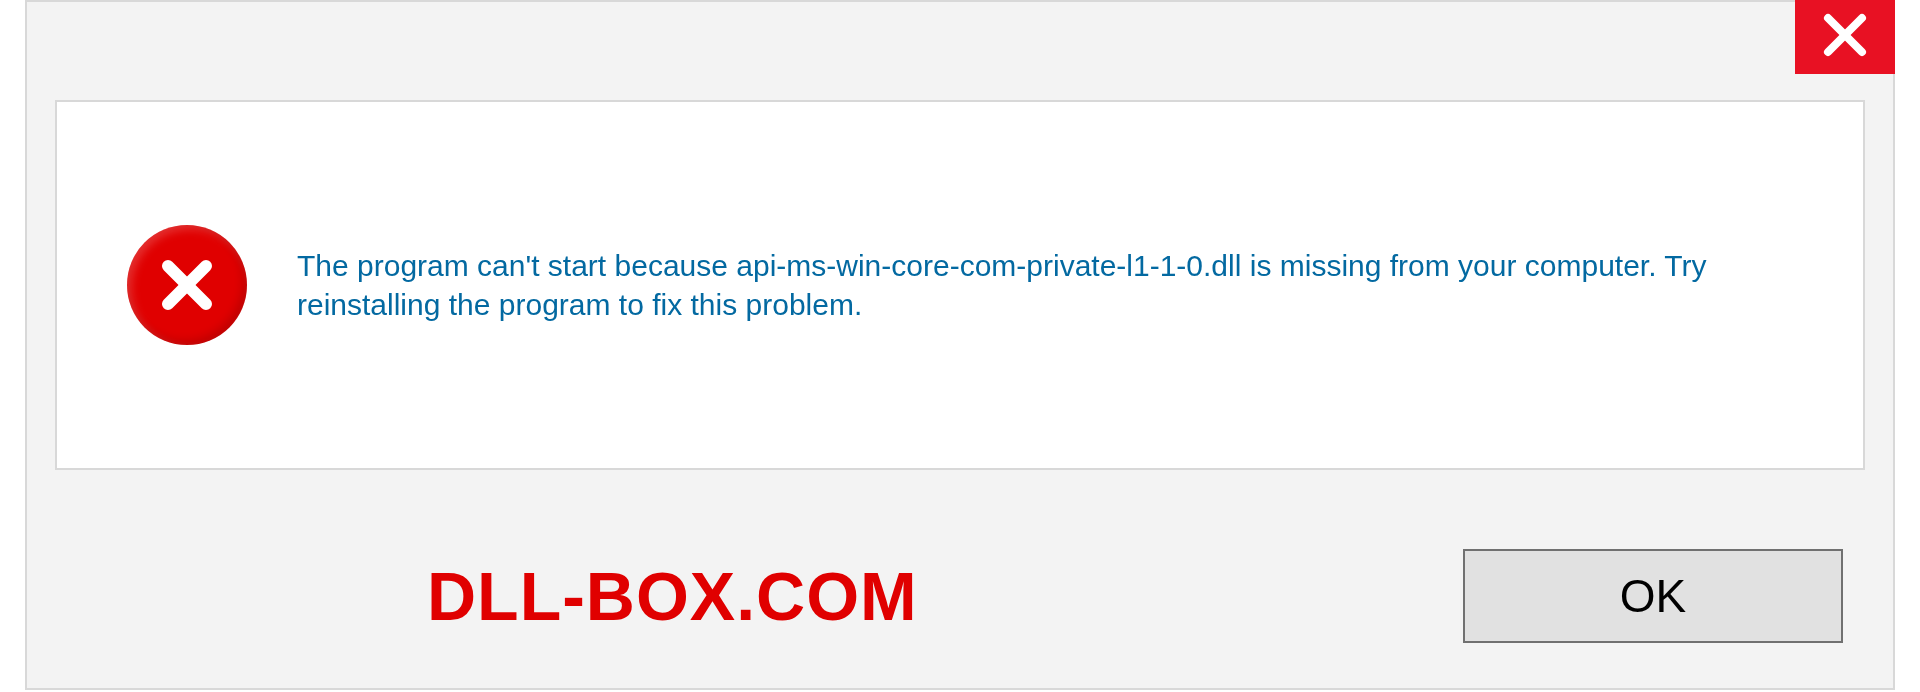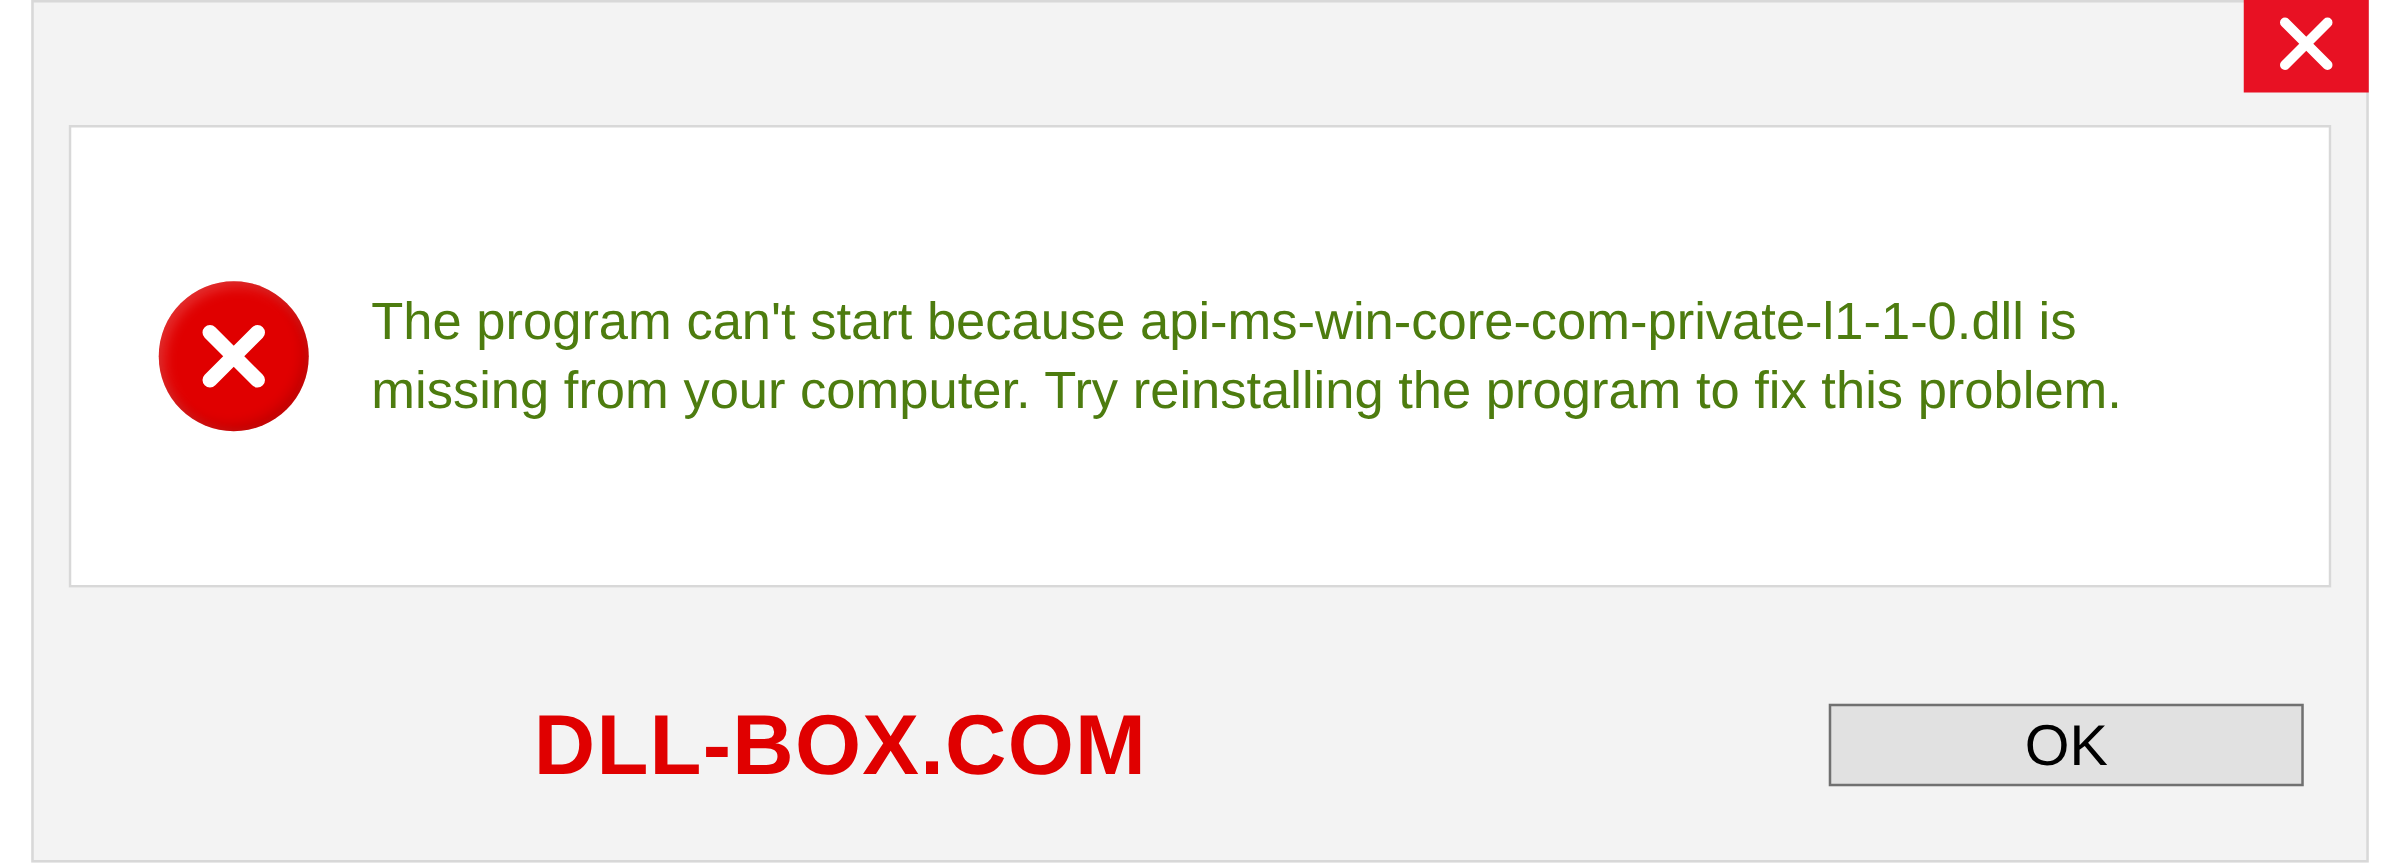--- a/index.html
+++ b/index.html
@@ -77,22 +77,22 @@
       display: flex;
       align-items: center;
       justify-content: center;
       box-shadow: inset -4px -4px 10px rgba(0,0,0,0.15), inset 4px 4px 10px rgba(255,255,255,0.2);
     }
     .error-circle svg {
       width: 62px;
       height: 62px;
     }
     .message {
-      font-size: 42px;
-      color: #4d7c0f;
+      font-size: 30px;
+      color: #0369a1;
       line-height: 1.3;
       font-weight: 400;
     }
     .footer {
       position: absolute;
       bottom: 0;
       left: 0;
       right: 0;
       height: 180px;
       display: flex;
@@ -102,21 +102,21 @@
     }
     .watermark {
       font-size: 68px;
       font-weight: 800;
       color: #e00000;
       letter-spacing: 1px;
       font-family: Arial, sans-serif;
     }
     .ok-btn {
       width: 380px;
-      height: 66px;
+      height: 94px;
       background: #e1e1e1;
       border: 2px solid #707070;
       font-size: 46px;
       color: #000000;
       display: flex;
       align-items: center;
       justify-content: center;
       cursor: pointer;
       font-family: "Segoe UI", Tahoma, Arial, sans-serif;
     }

